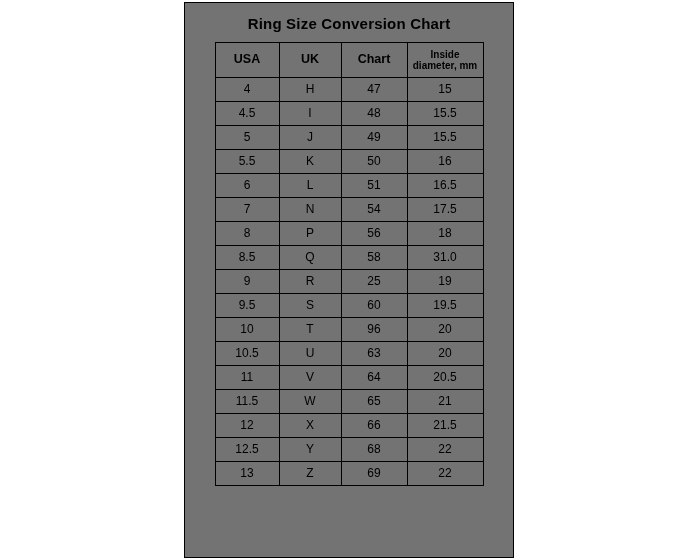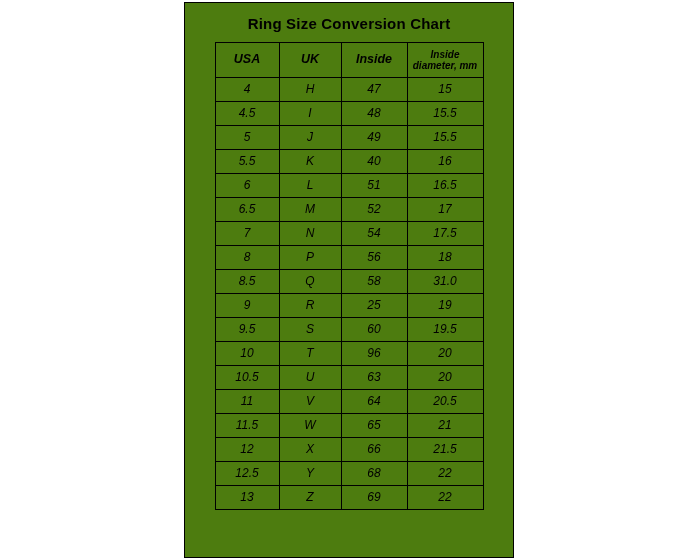--- a/index.html
+++ b/index.html
@@ -19,37 +19,36 @@
     width: 700px;
     height: 560px;
   }
   .card {
     position: absolute;
     left: 184px;
     top: 2px;
     width: 330px;
     height: 556px;
     border: 1px solid #000000;
-    background: #4d7c0f;
+    background: #737373;
     box-sizing: border-box;
   }
   .chart-title {
     text-align: center;
     font-size: 15px;
     font-weight: bold;
     margin-top: 12px;
     margin-bottom: 10px;
     letter-spacing: 0.2px;
   }
   table.conv {
     border-collapse: collapse;
     margin: 0 auto;
     width: 268px;
     table-layout: fixed;
-    font-style: italic;
   }
   table.conv th, table.conv td {
     border: 1px solid #000000;
     text-align: center;
     font-size: 12px;
     padding: 0;
     height: 23px;
     line-height: 1.1;
     vertical-align: middle;
   }
@@ -77,21 +76,21 @@
       <colgroup>
         <col class="c-usa">
         <col class="c-uk">
         <col class="c-eu">
         <col class="c-mm">
       </colgroup>
       <thead>
         <tr>
           <th>USA</th>
           <th>UK</th>
-          <th>Inside</th>
+          <th>Chart</th>
           <th class="wrap">Inside diameter, mm</th>
         </tr>
       </thead>
       <tbody>
         <tr>
           <td>4</td>
           <td>H</td>
           <td>47</td>
           <td>15</td>
         </tr>
@@ -103,34 +102,28 @@
         </tr>
         <tr>
           <td>5</td>
           <td>J</td>
           <td>49</td>
           <td>15.5</td>
         </tr>
         <tr>
           <td>5.5</td>
           <td>K</td>
-          <td>40</td>
+          <td>50</td>
           <td>16</td>
         </tr>
         <tr>
           <td>6</td>
           <td>L</td>
           <td>51</td>
           <td>16.5</td>
-        </tr>
-        <tr>
-          <td>6.5</td>
-          <td>M</td>
-          <td>52</td>
-          <td>17</td>
         </tr>
         <tr>
           <td>7</td>
           <td>N</td>
           <td>54</td>
           <td>17.5</td>
         </tr>
         <tr>
           <td>8</td>
           <td>P</td>

